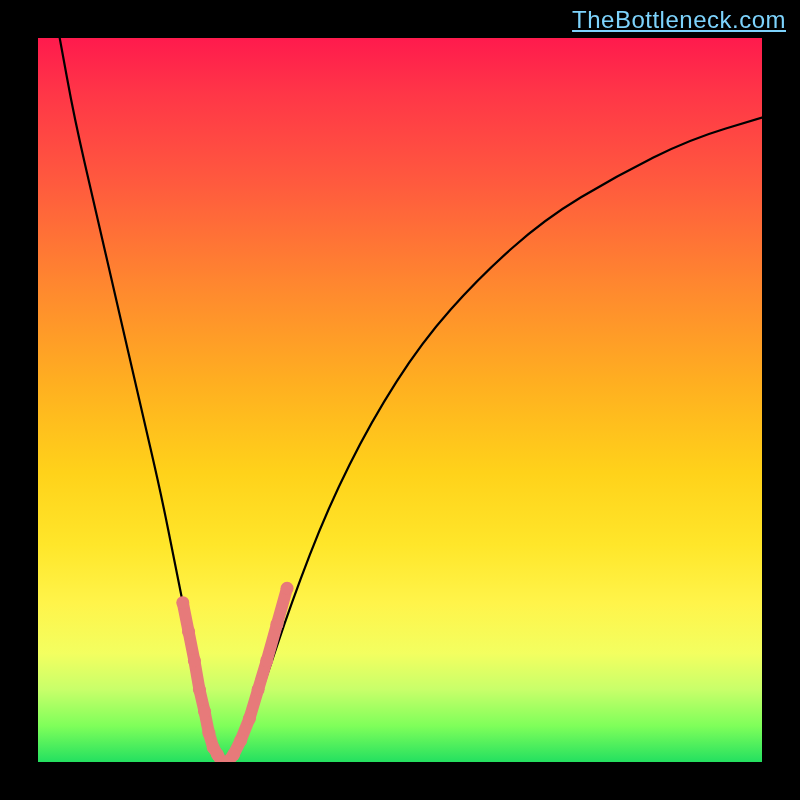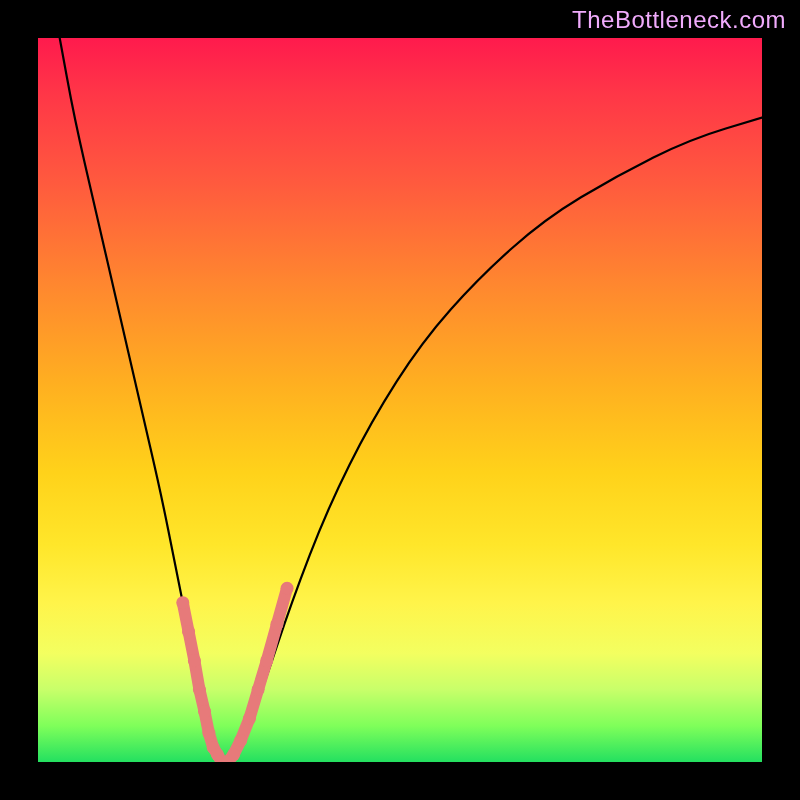--- a/index.html
+++ b/index.html
@@ -37,25 +37,26 @@
       #fff44a 78%,
       #f3ff60 85%,
       #c8ff6a 90%,
       #7fff5a 95%,
       #24e060 100%);
   }
   .watermark {
     position: absolute;
     top: 6px;
     right: 14px;
-    color: #f0abfc;
+    color: #7dd3fc;
     font-size: 24px;
     letter-spacing: 0.5px;
     font-weight: 400;
     user-select: none;
+    text-decoration: underline;
   }
   svg {
     position: absolute;
     left: 0;
     top: 0;
   }
   .curve {
     fill: none;
     stroke: #000;
     stroke-width: 2.2;

